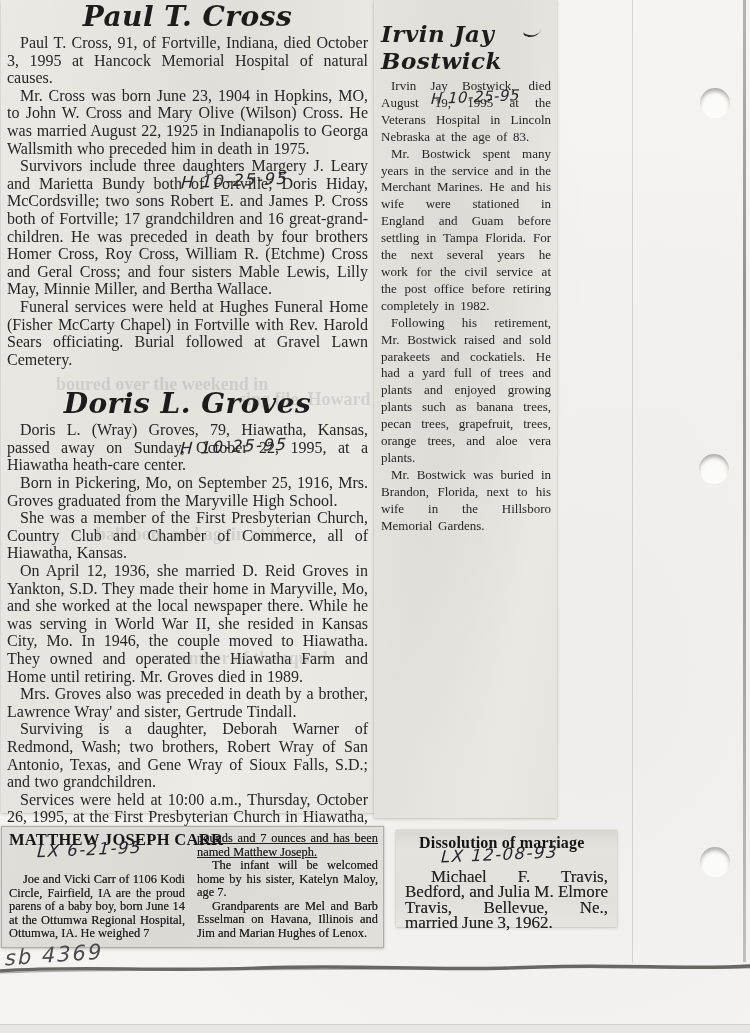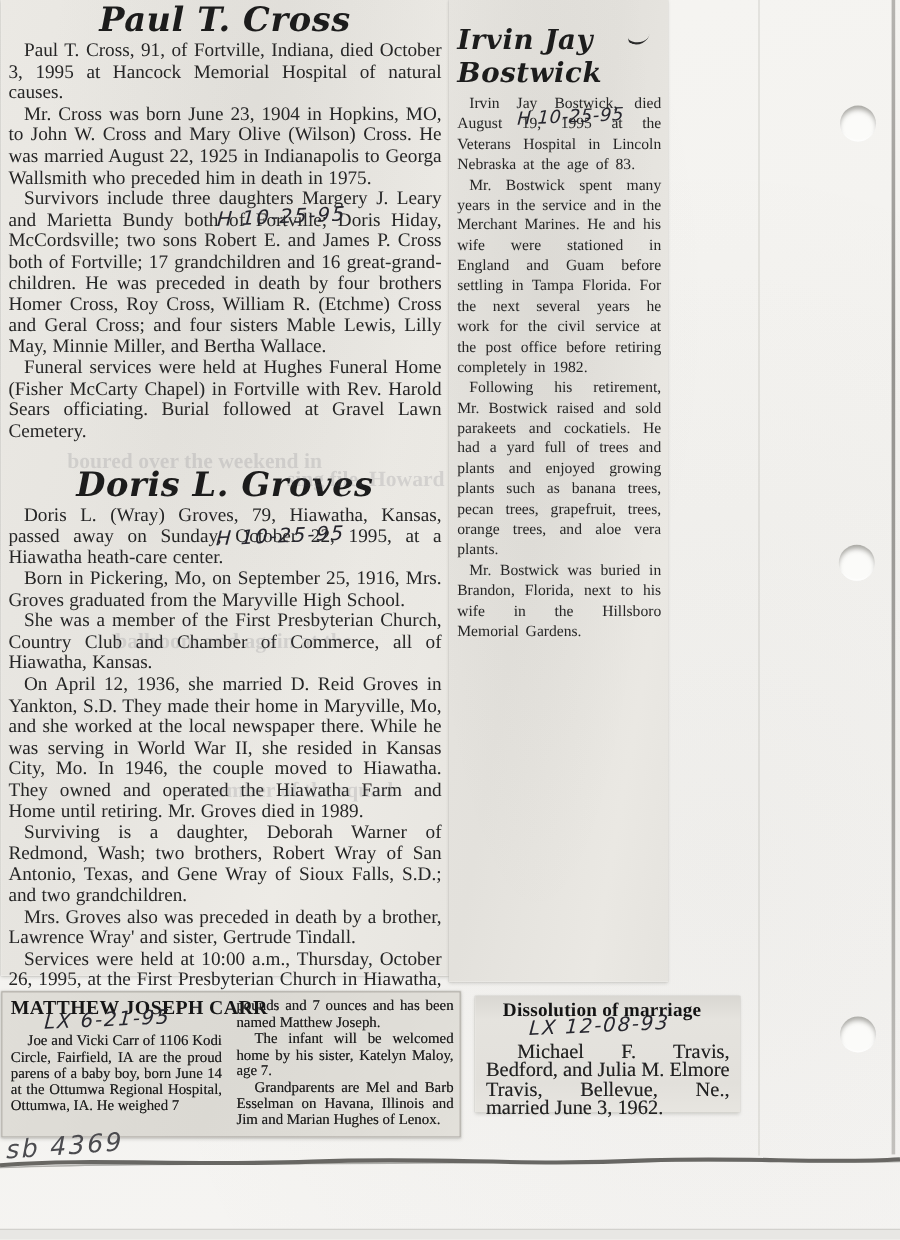--- a/index.html
+++ b/index.html
@@ -71,22 +71,22 @@
   .carr-title{
     margin:0;font-family:"Liberation Serif", serif;font-weight:bold;
     font-size:16.5px;line-height:18px;letter-spacing:.3px;color:#161616;
     white-space:nowrap;
   }
   .carr-p{
     margin:0;text-align:justify;color:#1d1d1d;
     font-size:12.4px;line-height:13.5px;
     text-shadow:0 0 .4px rgba(25,25,25,.65);
   }
-  .carr-col1 .carr-p{margin-top:12px;text-indent:14px;}
-  .carr-col2 .carr-p.cont{text-indent:0;}
+  .carr-col1 .carr-p{margin-top:24px;text-indent:14px;}
+  .carr-col2 .carr-p.cont{text-indent:0;text-decoration:underline;}
   .carr-col2 .carr-p.ind{text-indent:15px;}
   
   .diss-title{
     margin:0 0 0 14px;font-weight:bold;font-size:16px;line-height:18px;
     color:#141414;letter-spacing:.2px;white-space:nowrap;font-family:Liberation Serif, serif;
   }
   .diss-p{
     margin:17px 0 0 0;text-align:justify;color:#222;
     font-size:17px;line-height:15.3px;text-indent:26px;
     text-shadow:0 0 .3px rgba(25,25,25,.5);
@@ -143,22 +143,22 @@
       <p class="obit-p">Survivors include three daughters Margery J. Leary and Marietta Bundy both of Fortville; Doris Hiday, McCordsville; two sons Robert E. and James P. Cross both of Fortville; 17 grandchildren and 16 great-grand-children. He was preceded in death by four brothers Homer Cross, Roy Cross, William R. (Etchme) Cross and Geral Cross; and four sisters Mable Lewis, Lilly May, Minnie Miller, and Bertha Wallace.</p>
       <p class="obit-p">Funeral services were held at Hughes Funeral Home (Fisher McCarty Chapel) in Fortville with Rev. Harold Sears officiating. Burial followed at Gravel Lawn Cemetery.</p>
     </section>
 
     <section class="doris-block">
       <h2 class="obit-title">Doris L. Groves</h2>
       <p class="obit-p">Doris L. (Wray) Groves, 79, Hiawatha, Kansas, passed away on Sunday, October 22, 1995, at a Hiawatha heath-care center.</p>
       <p class="obit-p">Born in Pickering, Mo, on September 25, 1916, Mrs. Groves graduated from the Maryville High School.</p>
       <p class="obit-p">She was a member of the First Presbyterian Church, Country Club and Chamber of Commerce, all of Hiawatha, Kansas.</p>
       <p class="obit-p">On April 12, 1936, she married D. Reid Groves in Yankton, S.D. They made their home in Maryville, Mo, and she worked at the local newspaper there. While he was serving in World War II, she resided in Kansas City, Mo. In 1946, the couple moved to Hiawatha. They owned and operated the Hiawatha Farm and Home until retiring. Mr. Groves died in 1989.</p>
+      <p class="obit-p">Mrs. Groves also was preceded in death by a brother, Lawrence Wray' and sister, Gertrude Tindall.</p>
       <p class="obit-p">Surviving is a daughter, Deborah Warner of Redmond, Wash; two brothers, Robert Wray of San Antonio, Texas, and Gene Wray of Sioux Falls, S.D.; and two grandchildren.</p>
-      <p class="obit-p">Mrs. Groves also was preceded in death by a brother, Lawrence Wray' and sister, Gertrude Tindall.</p>
       <p class="obit-p">Services were held at 10:00 a.m., Thursday, October 26, 1995, at the First Presbyterian Church in Hiawatha, Kansas. Burial was in the Mount Hope Cemetery, Hiawatha.</p>
     </section>
   </div>
 
   <div class="clip clip-bostwick narrow">
     <h2 class="obit-title left">Irvin Jay Bostwick</h2>
     <p class="obit-p">Irvin Jay Bostwick, died August 19, 1995 at the Veterans Hospital in Lincoln Nebraska at the age of 83.</p>
     <p class="obit-p">Mr. Bostwick spent many years in the service and in the Merchant Marines. He and his wife were stationed in England and Guam before settling in Tampa Florida. For the next several years he work for the civil service at the post office before retiring completely in 1982.</p>
     <p class="obit-p">Following his retirement, Mr. Bostwick raised and sold parakeets and cockatiels. He had a yard full of trees and plants and enjoyed growing plants such as banana trees, pecan trees, grapefruit, trees, orange trees, and aloe vera plants.</p>
     <p class="obit-p">Mr. Bostwick was buried in Brandon, Florida, next to his wife in the Hillsboro Memorial Gardens.</p>

